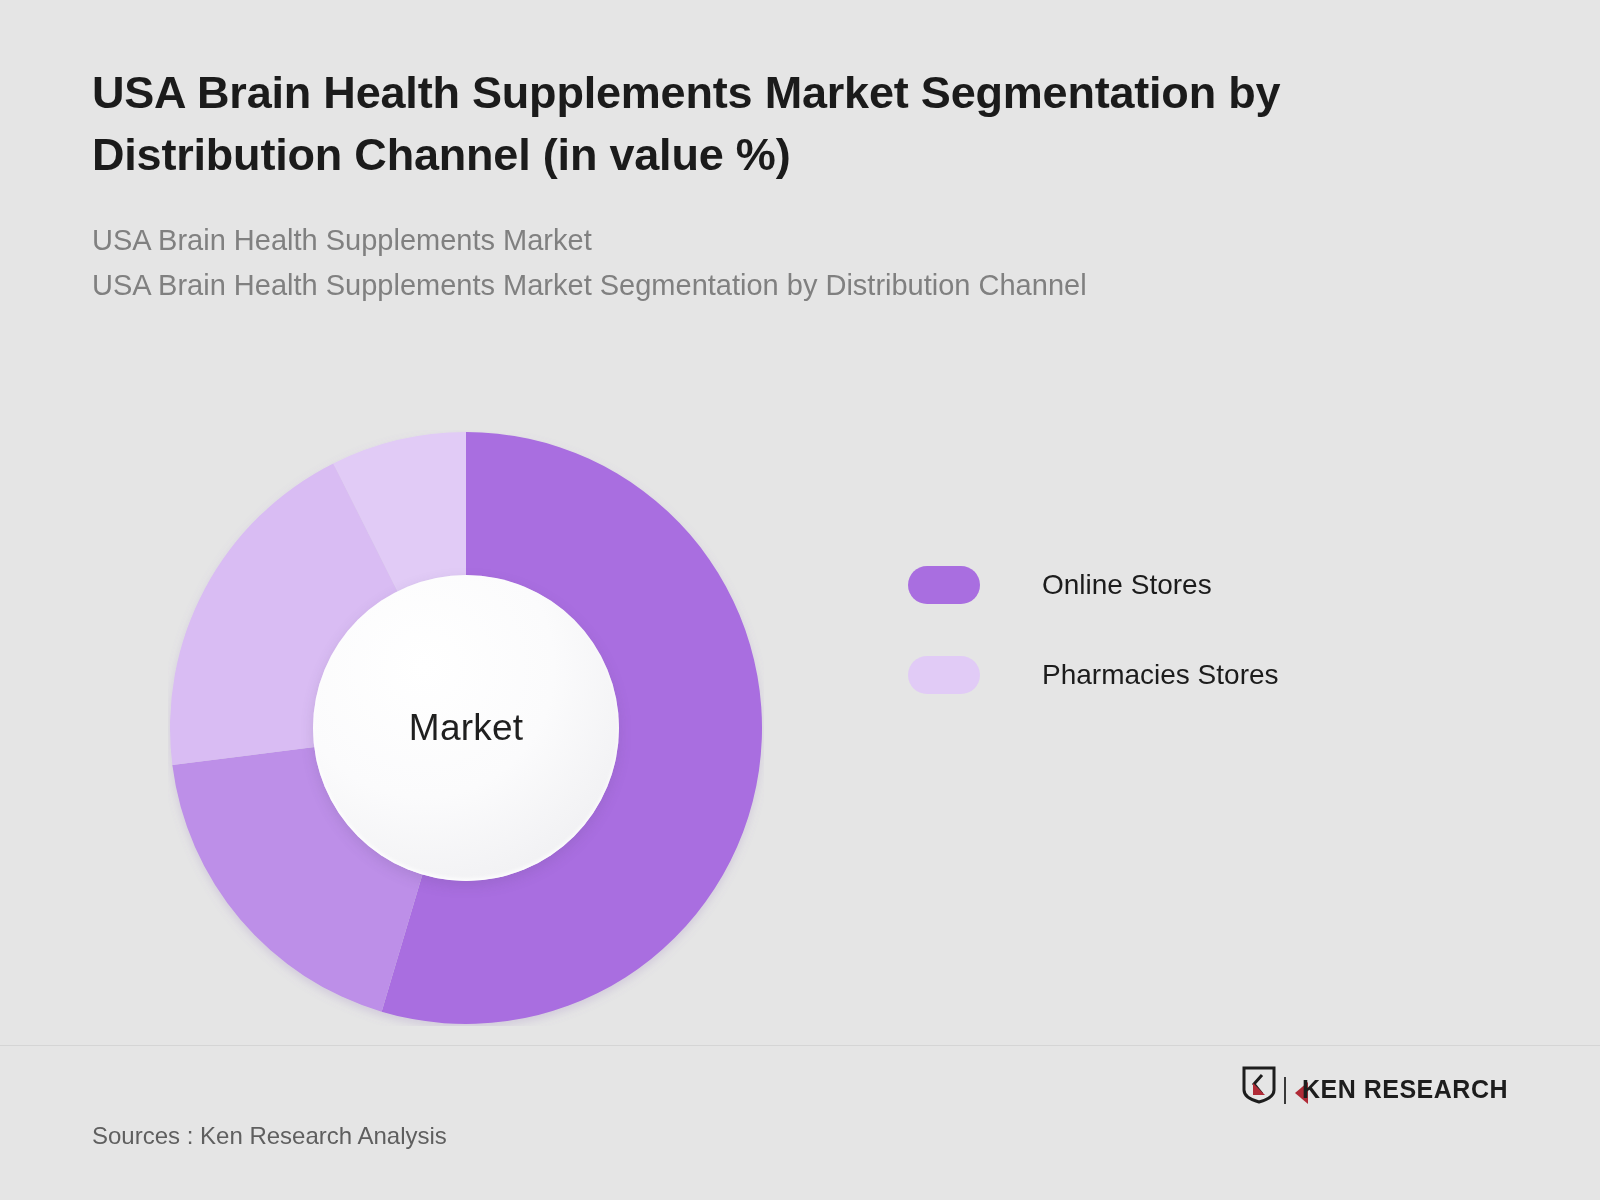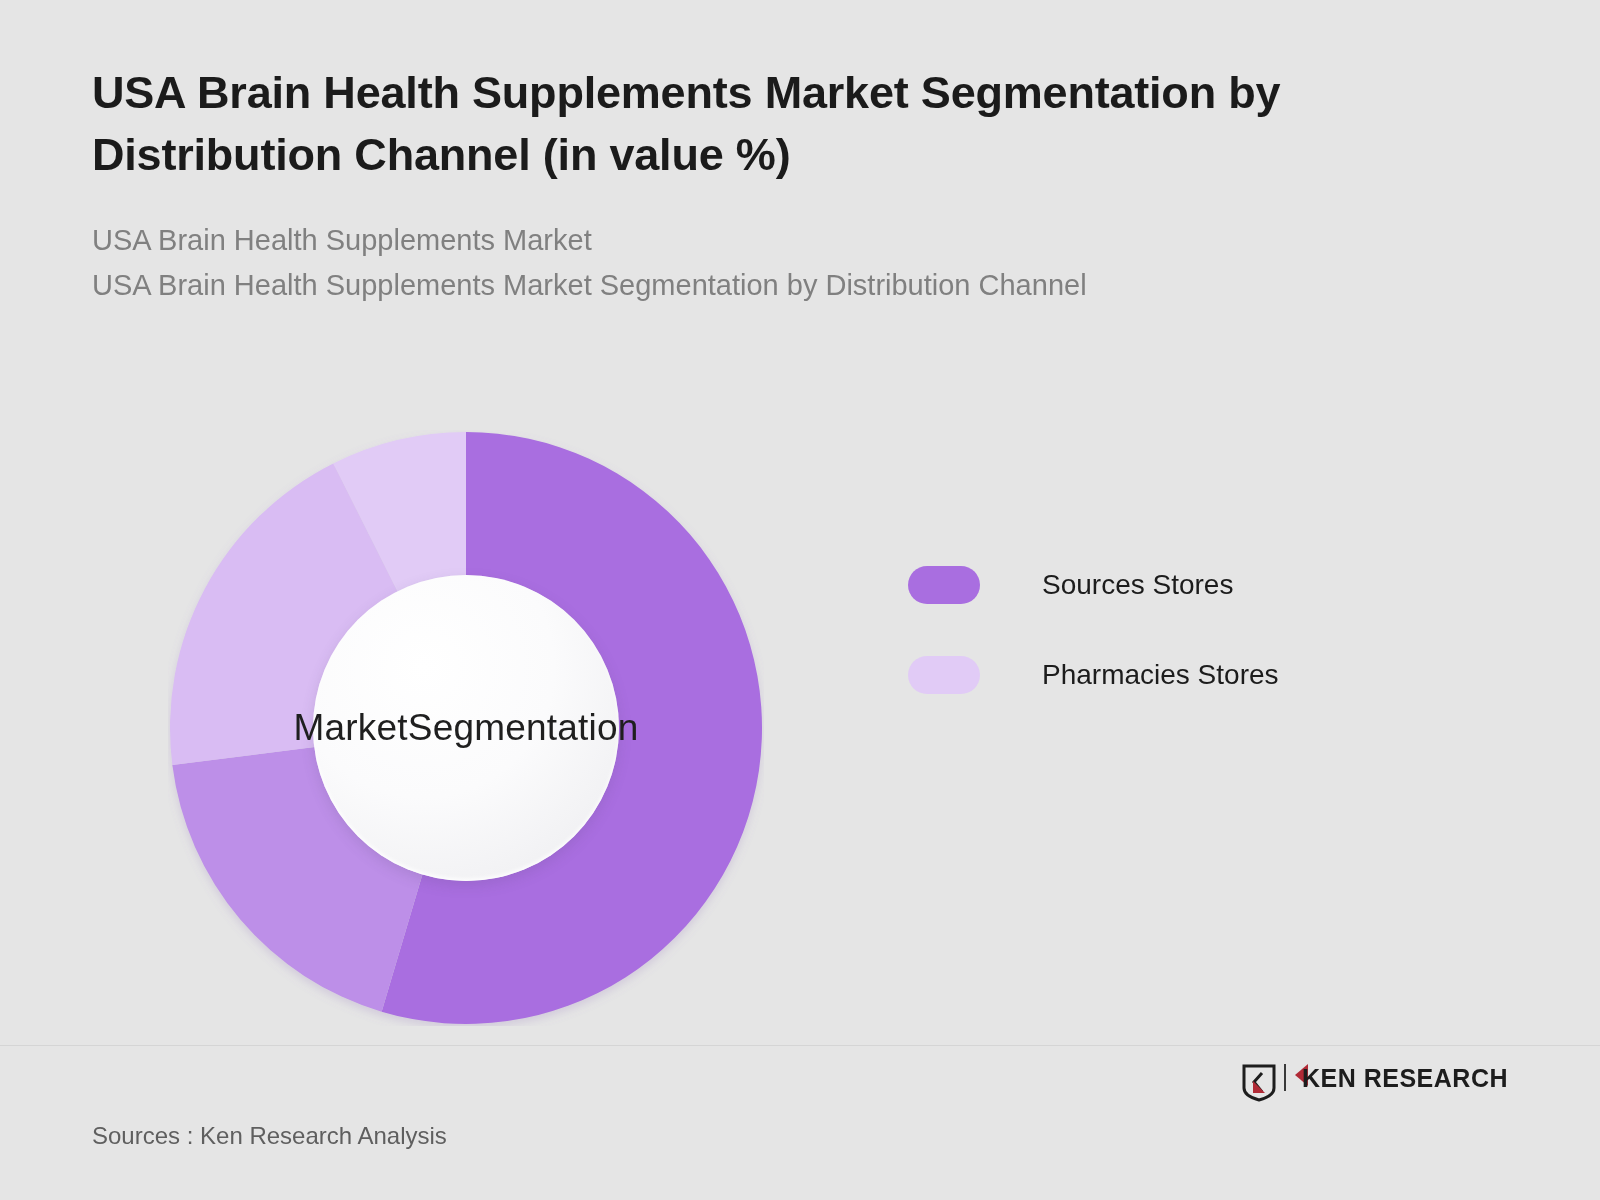--- a/index.html
+++ b/index.html
@@ -129,21 +129,21 @@
     top: 1074px;
     font-size: 24px;
     color: #5f5f5f;
     margin-top: 48px;
   }
   .logo {
     position: absolute;
     right: 92px;
     top: 1064px;
     display: flex;
-    align-items: flex-start;
+    align-items: flex-end;
     height: 40px;
   }
   .logo-mark { width: 34px; height: 38px; flex: 0 0 auto; }
   .logo-bar {
     width: 2px;
     height: 27px;
     background: #3a3a3a;
     margin: 0 9px 0 8px;
   }
   .logo-tri {
@@ -185,28 +185,27 @@
         </defs>
         <g id="slices" filter="url(#ringShadow)">
             <path d="M 298 2 A 296 296 0 1 1 213.63429830888708 581.7224495491432 L 254.55166362907684 444.1170615178088 A 152.44 152.44 0 1 0 298 145.56 Z" fill="#a96ee0"></path>
             <path d="M 213.63429830888708 581.7224495491432 A 296 296 0 0 1 4.3340484109145905 335.09863713503415 L 146.762034931621 317.10579812454256 A 152.44 152.44 0 0 0 254.55166362907684 444.1170615178088 Z" fill="#bd8fe8"></path>
             <path d="M 4.3340484109145905 335.09863713503415 A 296 296 0 0 1 165.27856803735054 33.42293845122589 L 229.64846253923554 161.74281330238134 A 152.44 152.44 0 0 0 146.762034931621 317.10579812454256 Z" fill="#d9bcf3"></path>
             <path d="M 165.27856803735054 33.42293845122589 A 296 296 0 0 1 297.99999999999994 2 L 298 145.56 A 152.44 152.44 0 0 0 229.64846253923554 161.74281330238134 Z" fill="#e1cbf6"></path>
           </g>
       </svg>
       <div class="donut-hub">
         <div class="hub-line">Market</div>
-        <div class="hub-line">Segmentation</div>
       </div>
     </div>
 
     <div class="legend">
       <div class="legend-row">
         <span class="legend-swatch" style="background:#a96ee0"></span>
-        <span class="legend-label">Sources Stores</span>
+        <span class="legend-label">Online Stores</span>
       </div>
       <div class="legend-row">
         <span class="legend-swatch" style="background:#e1cbf6"></span>
         <span class="legend-label">Pharmacies Stores</span>
       </div>
     </div>
 
   </div>
 
   <div class="footer-rule"></div>

